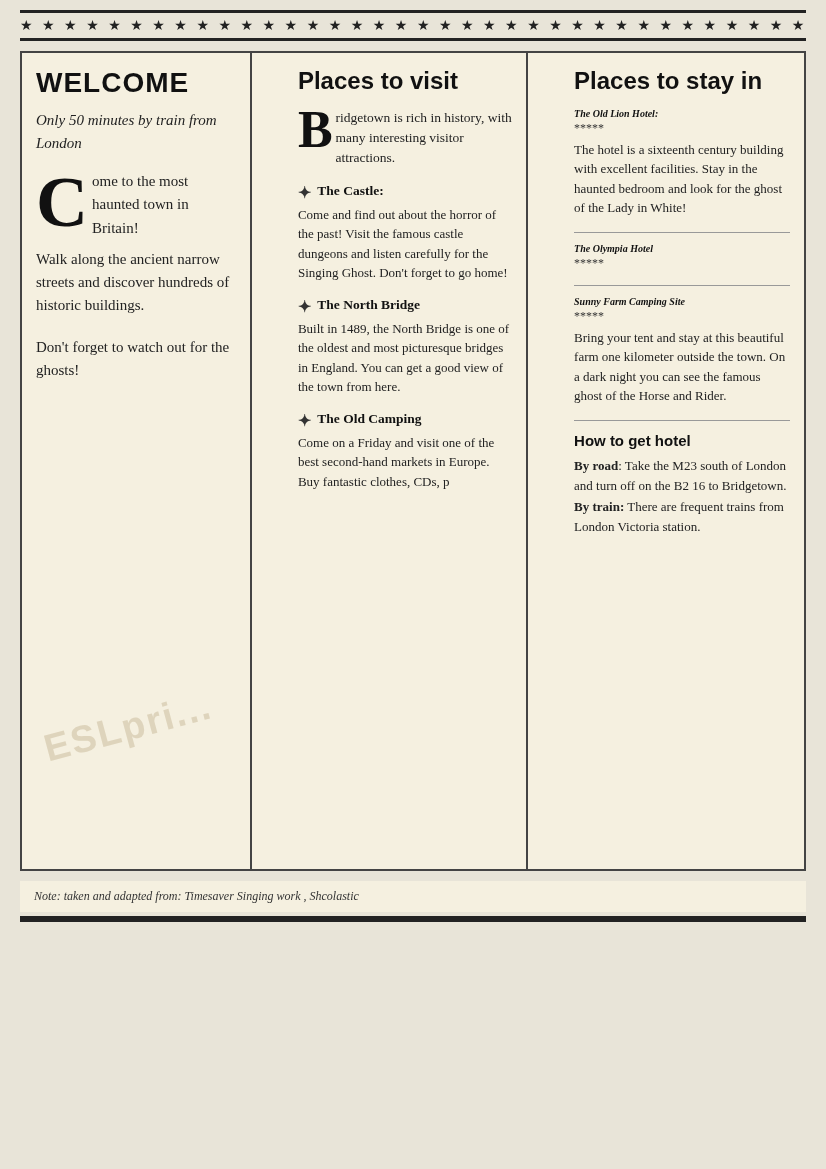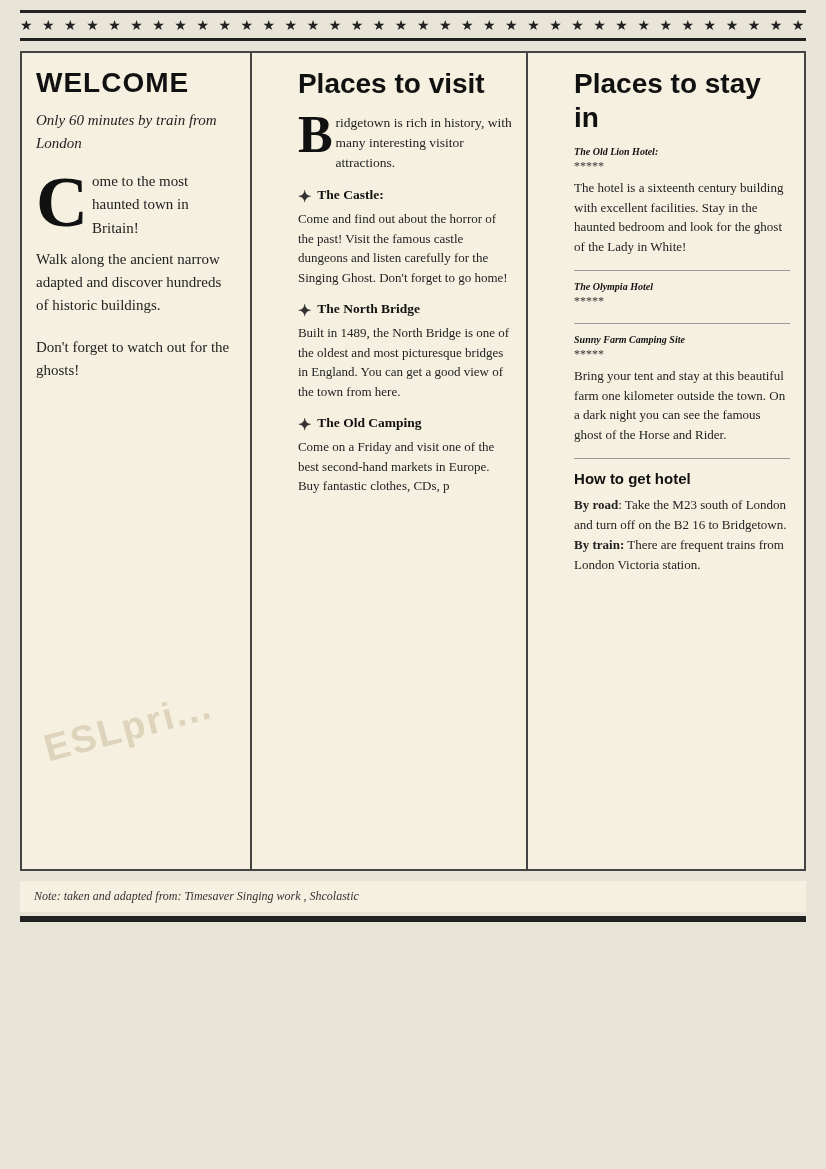--- a/index.html
+++ b/index.html
@@ -108,21 +108,21 @@
       font-family: Arial, sans-serif;
       font-weight: bold;
       transform: rotate(-15deg);
       pointer-events: none;
       letter-spacing: 2px;
     }
 
     
     .col-header {
       font-family: 'Arial Black', Arial, sans-serif;
-      font-size: 28px;
+      font-size: 24px;
       font-weight: 900;
       color: #111;
       margin-bottom: 12px;
       line-height: 1.2;
     }
 
     
     .big-b {
       font-family: 'Times New Roman', serif;
       font-size: 52px;
@@ -243,28 +243,28 @@
   </style>
 </head>
 <body>
 
 <div class="star-border">★ ★ ★ ★ ★ ★ ★ ★ ★ ★ ★ ★ ★ ★ ★ ★ ★ ★ ★ ★ ★ ★ ★ ★ ★ ★ ★ ★ ★ ★ ★ ★ ★ ★ ★ ★ ★ ★ ★ ★ ★ ★ ★ ★ ★ ★ ★ ★ ★ ★ ★ ★ ★ ★ ★ ★ ★ ★ ★ ★</div>
 
 <div class="main-container">
 
   <div class="col-welcome">
     <div class="welcome-title">WELCOME</div>
-    <div class="welcome-subtitle">Only 60 minutes by train from London</div>
+    <div class="welcome-subtitle">Only 50 minutes by train from London</div>
 
     <div class="welcome-body">
       <p>
         <span class="big-c">C</span>
         <span>ome to the most haunted town in Britain!</span>
       </p>
-      <p>Walk along the ancient narrow adapted and discover hundreds of historic buildings.</p>
+      <p>Walk along the ancient narrow streets and discover hundreds of historic buildings.</p>
     </div>
 
     <div class="welcome-body">Don't forget to watch out for the ghosts!</div>
 
     <div class="watermark">ESLpri...</div>
   </div>
 
   <div class="col-places-visit">
     <div class="col-header">Places to visit</div>
 

